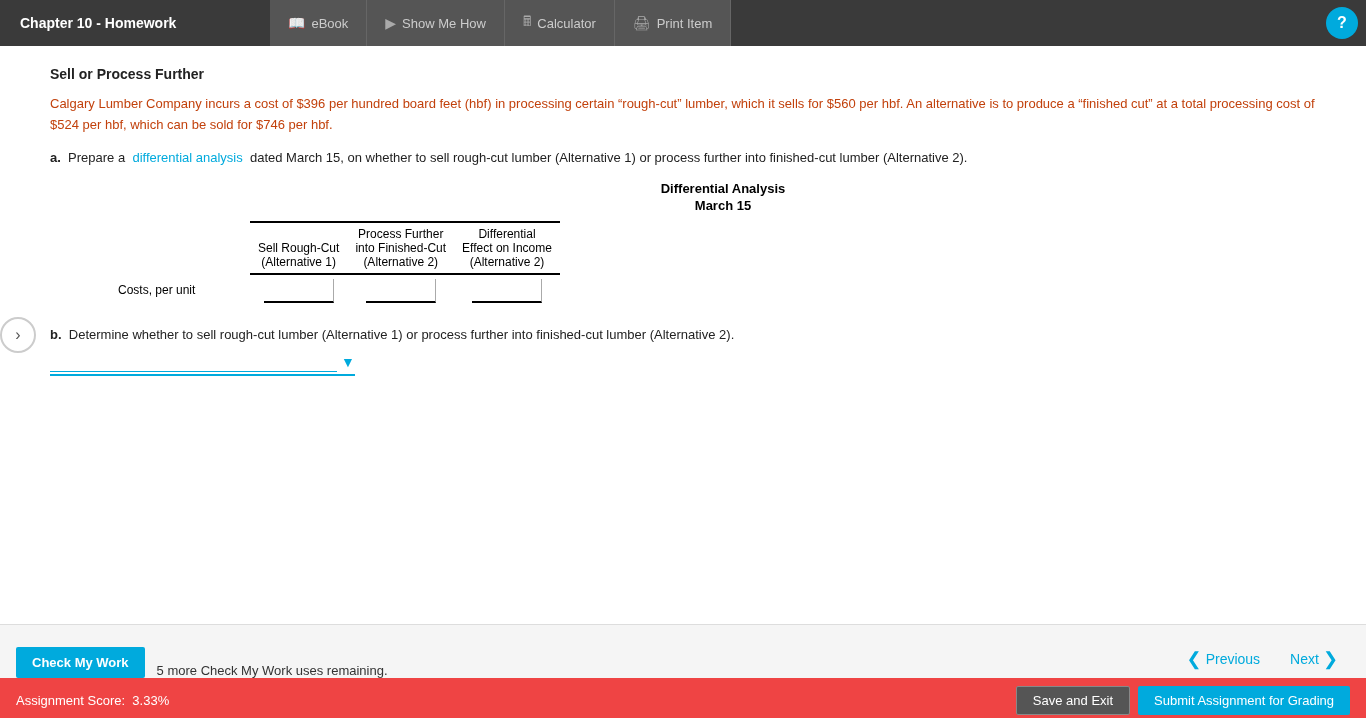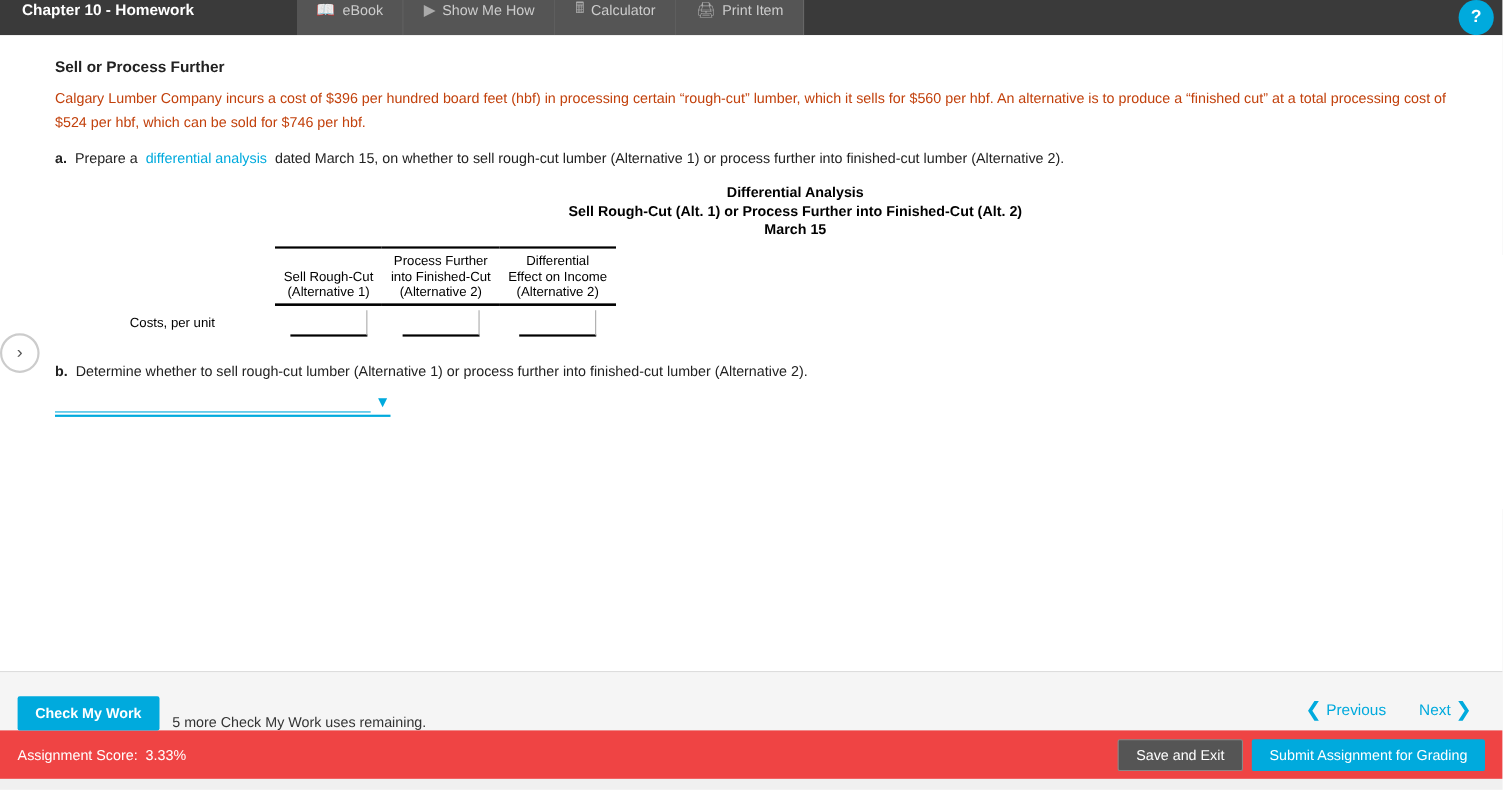--- a/index.html
+++ b/index.html
@@ -1,23 +1,23 @@
 <!DOCTYPE html>
 <html><head>
   <meta charset="utf-8">
   <style>
     * { box-sizing: border-box; margin: 0; padding: 0; }
     body { font-family: Arial, sans-serif; font-size: 13px; background: #f0f0f0; width: 1366px; height: 718px; overflow: hidden; }
 
     
     .top-nav {
       display: flex;
-      align-items: flex-end;
+      align-items: center;
       background: #3a3a3a;
-      height: 32px;
+      height: 46px;
       padding: 0;
     }
     .nav-title {
       background: #3a3a3a;
       color: #fff;
       font-weight: bold;
       font-size: 14px;
       padding: 0 20px;
       height: 46px;
       display: flex;
@@ -375,21 +375,20 @@
 
     <div class="question-label">
       <strong>a.</strong>
       &nbsp;<span>Prepare a</span>
       &nbsp;<a class="diff-link">differential analysis</a>
       &nbsp;<span>dated March 15, on whether to sell rough-cut lumber (Alternative 1) or process further into finished-cut lumber (Alternative 2).</span>
     </div>
 
     <div class="table-container">
       <div class="table-heading">Differential Analysis</div>
-      <div class="table-subheading">Sell Rough-Cut (Alt. 1) or Process Further into Finished-Cut (Alt. 2)</div>
       <div class="table-date">March 15</div>
 
       <table class="analysis-table">
         <thead>
           <tr>
             <th class="row-label"></th>
             <th class="th-col header-border">
               <span>Sell Rough-Cut</span><br>
               <span>(Alternative 1)</span>
             </th>

